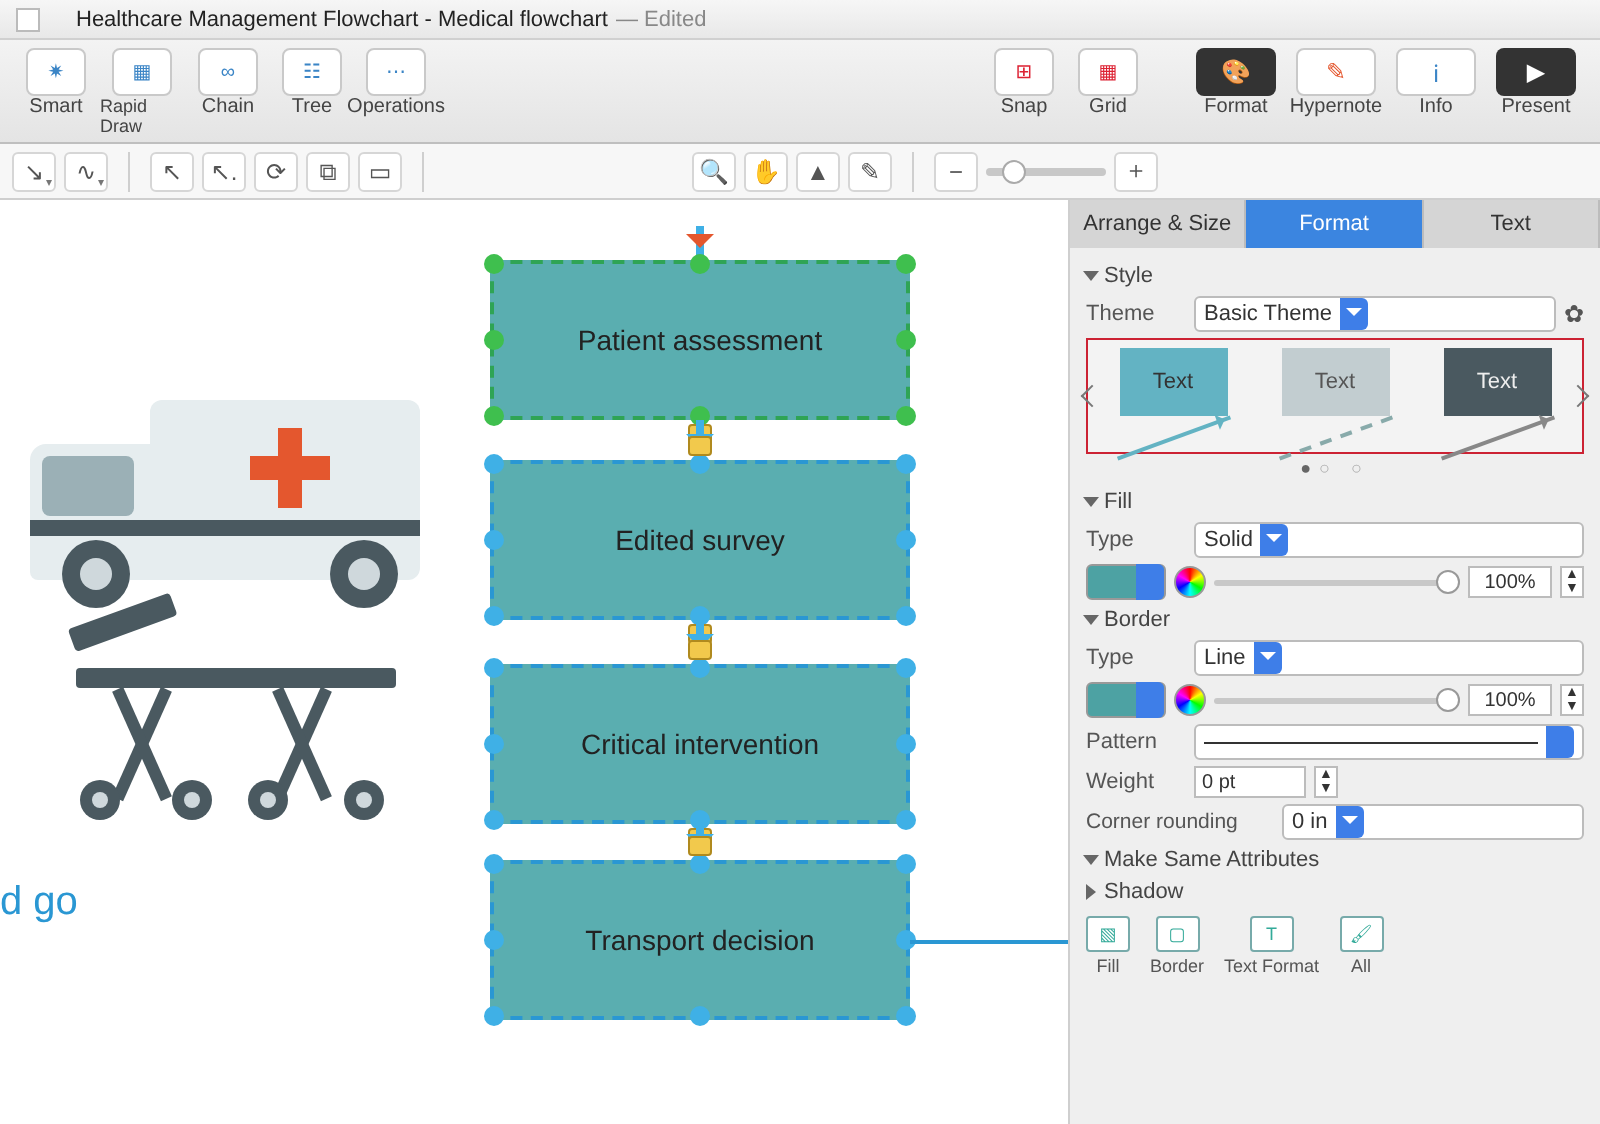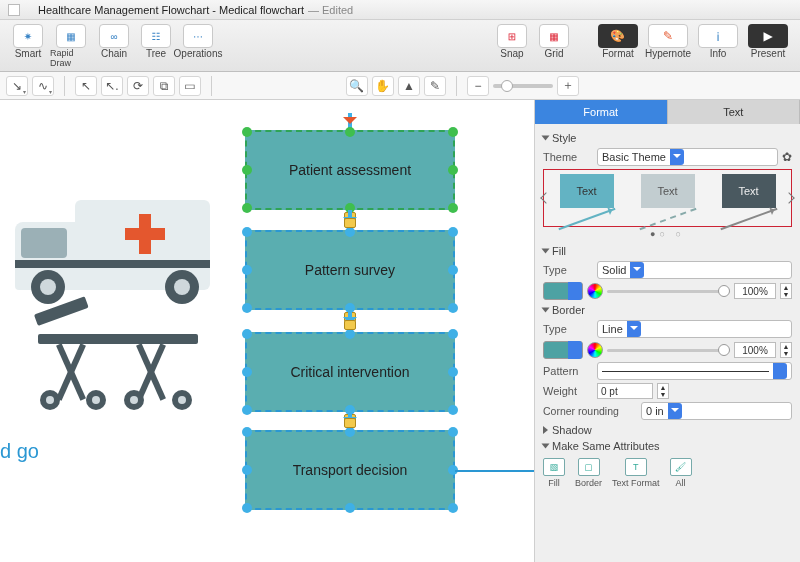--- a/index.html
+++ b/index.html
@@ -226,21 +226,21 @@
         <span class="handle hg rt"></span>
       <span class="handle hg ml"></span>
         <span class="handle hg mr"></span>
       <span class="handle hg lb"></span>
         <span class="handle hg mb"></span>
         <span class="handle hg rb"></span>
       <span class="lock lk-bot"></span>
     </div>
     <div class="arrow a2"></div>
     <div class="node node2">
-      <span>Pattern survey</span>
+      <span>Edited survey</span>
       <span class="handle hb lt"></span>
         <span class="handle hb mt"></span>
         <span class="handle hb rt"></span>
       <span class="handle hb ml"></span>
         <span class="handle hb mr"></span>
       <span class="handle hb lb"></span>
         <span class="handle hb mb"></span>
         <span class="handle hb rb"></span>
       <span class="lock lk-top"></span>
       <span class="lock lk-bot"></span>
@@ -296,20 +296,21 @@
       <div class="sw sw1"></div>
         <div class="sw sw2"></div>
         <div class="sw sw3"></div>
         <div class="sw sw4"></div>
     </div>
     <div class="goText">d go</div>
   </div>
 
   <div class="inspector">
     <div class="tabs">
+      <div>Arrange &amp; Size</div>
       <div class="active">Format</div>
       <div>Text</div>
     </div>
 
     <div class="section">
       <div class="section-h open">
           <span class="tri"></span>
           <span>Style</span>
         </div>
       <div class="row">
@@ -413,28 +414,28 @@
           </div>
       </div>
       <div class="row">
         <label class="wide">Corner rounding</label>
         <div class="select" style="flex:1">
             <span>0 in</span>
             <span class="cap"></span>
           </div>
       </div>
 
+      <div class="section-h open">
+          <span class="tri"></span>
+          <span>Make Same Attributes</span>
+        </div>
+
       <div class="section-h">
           <span class="tri"></span>
           <span>Shadow</span>
-        </div>
-
-      <div class="section-h open">
-          <span class="tri"></span>
-          <span>Make Same Attributes</span>
         </div>
       <div class="msattr">
         <div class="m">
             <div class="ic">▧</div>
             <span>Fill</span>
           </div>
         <div class="m">
             <div class="ic">▢</div>
             <span>Border</span>
           </div>

